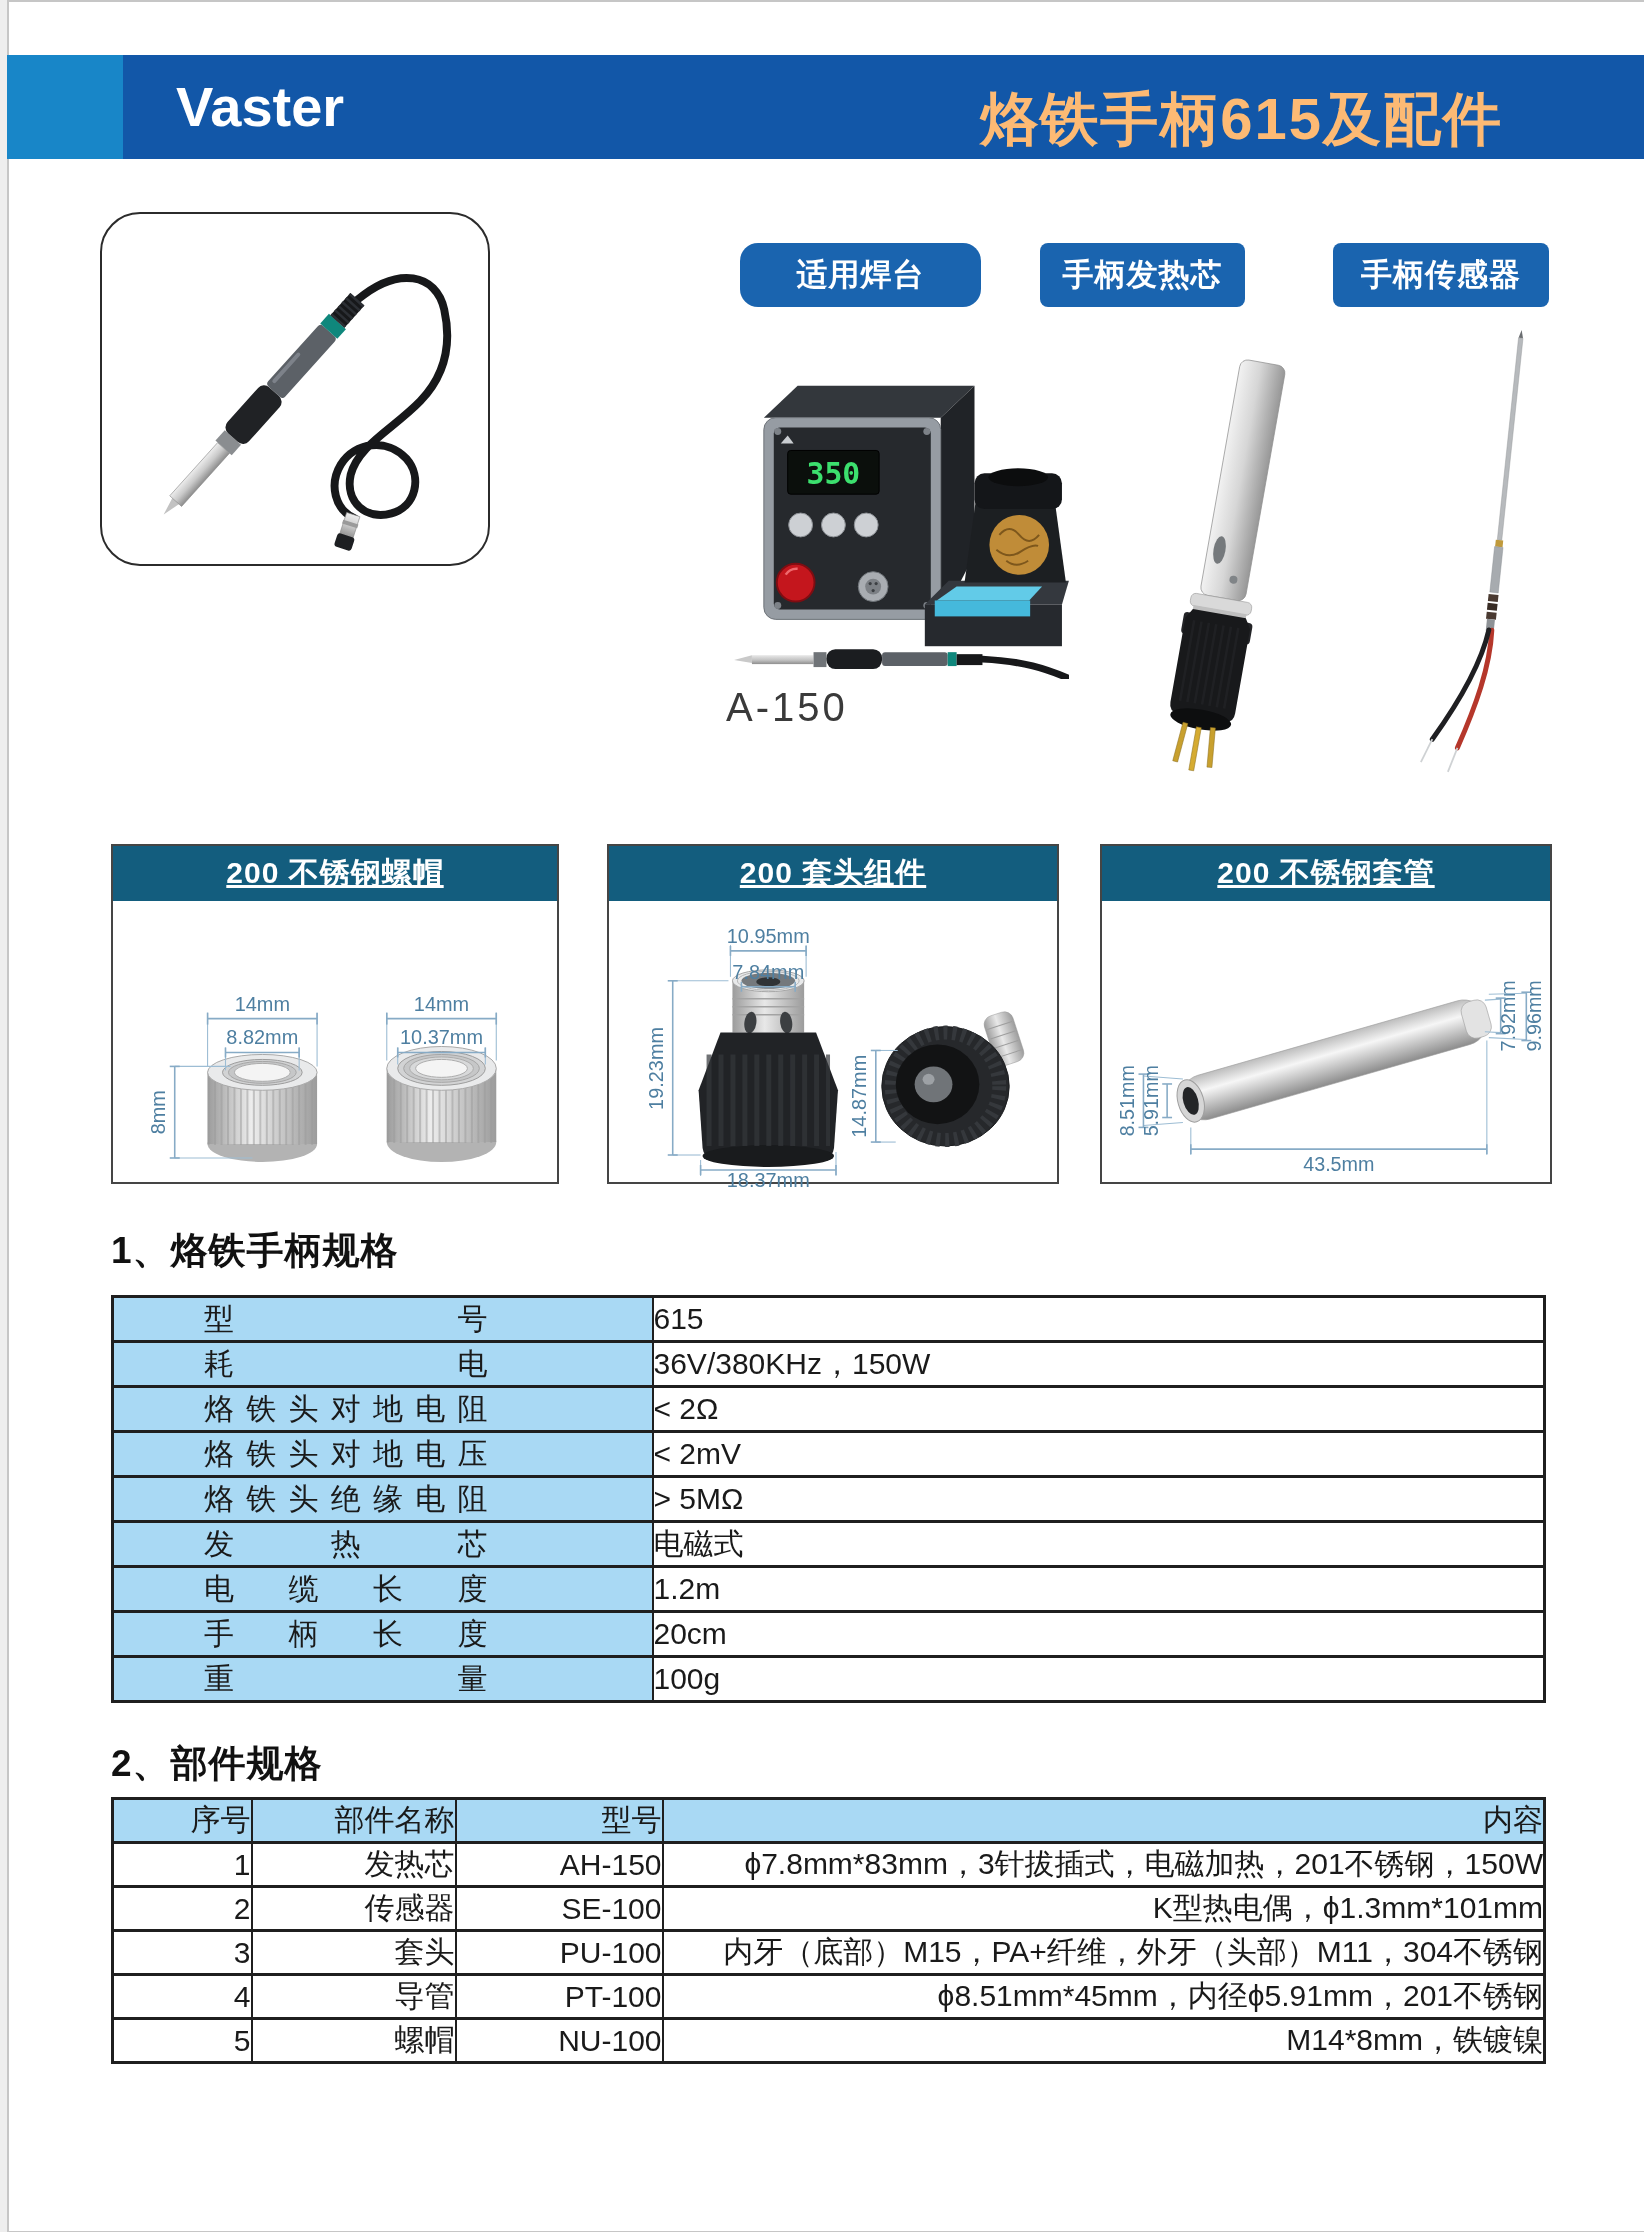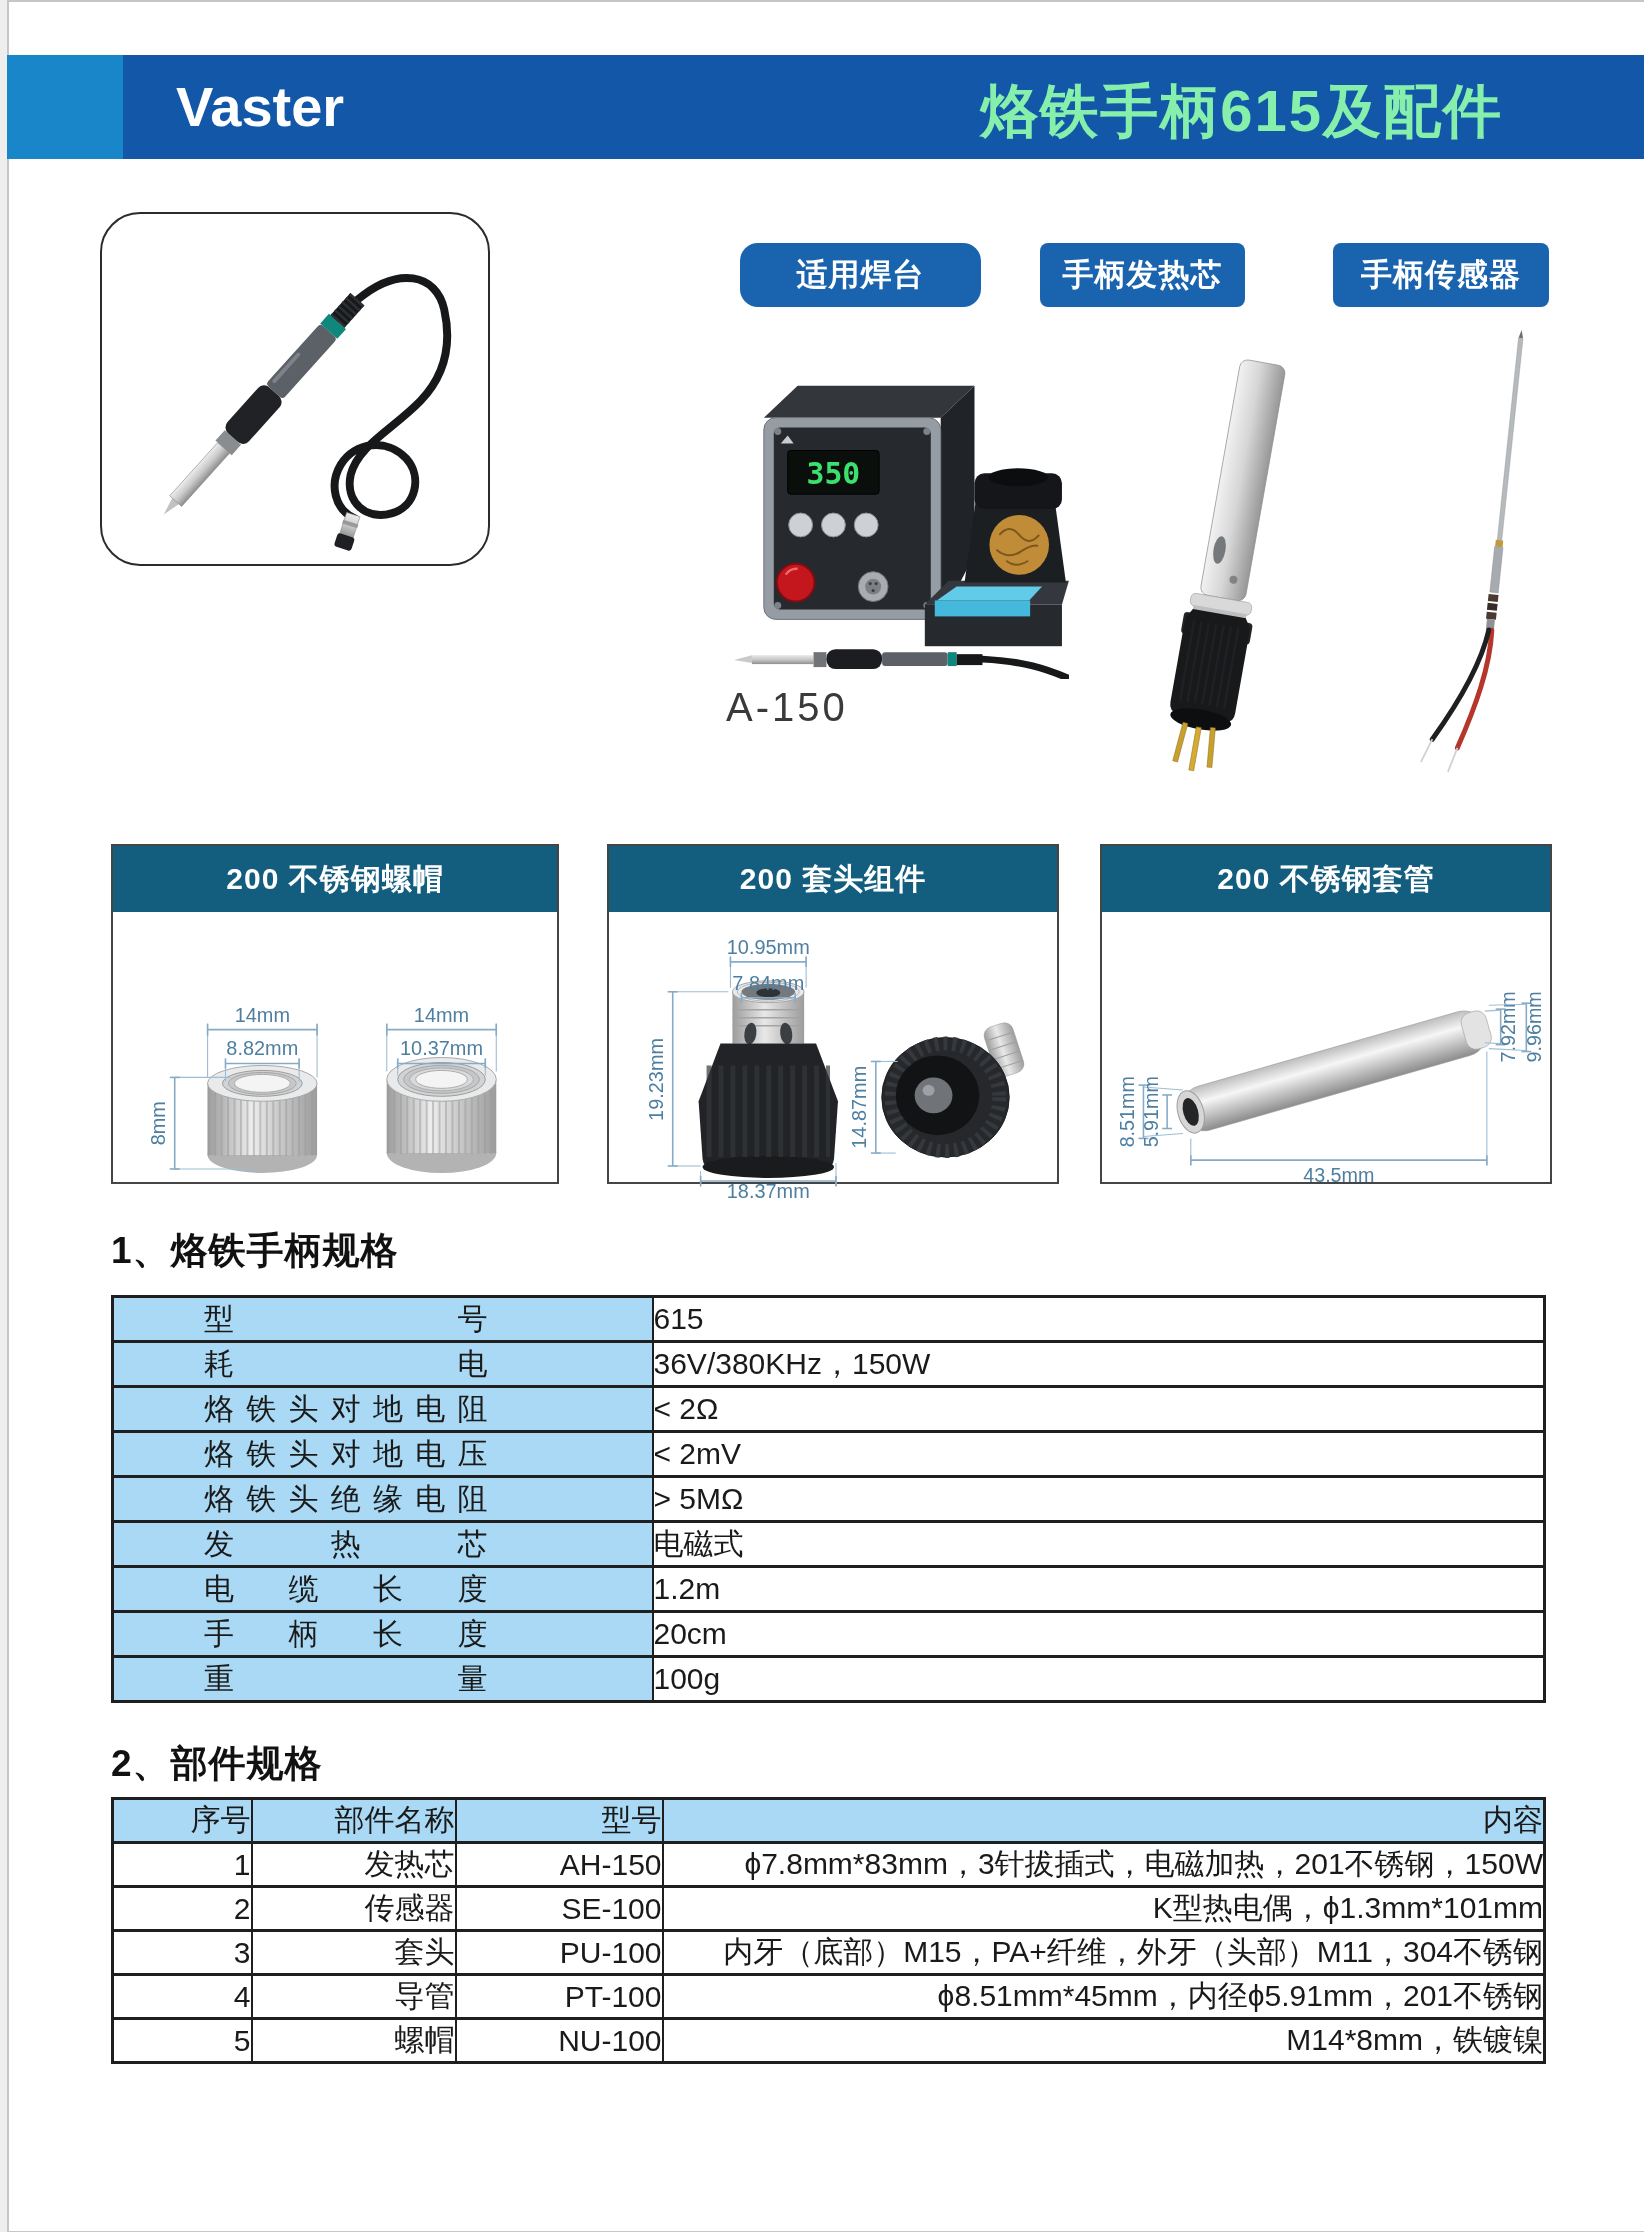--- a/index.html
+++ b/index.html
@@ -2,32 +2,32 @@
 <html><head>
 <meta charset="utf-8">
 <style>
   html,body{margin:0;padding:0;background:#eee;}
   .page{position:relative;width:1645px;height:2233px;background:#fff;outline:2px solid #c6c6c6;outline-offset:-2px;
         font-family:"Liberation Sans","DejaVu Sans",sans-serif;color:#1a1a1a;overflow:hidden;margin-left:7px;}
   
   .hdr{position:absolute;left:0;top:55px;width:1645px;height:104px;background:#1257a8;}
   .hdr-accent{position:absolute;left:0;top:0;width:116px;height:104px;background:#1886c8;}
   .brand{position:absolute;left:169px;top:0;height:104px;line-height:104px;color:#fff;font-size:56px;font-weight:700;}
-  .title{position:absolute;right:149px;top:4px;height:104px;line-height:104px;color:#86efac;font-size:58px;font-weight:700;letter-spacing:2px;}
+  .title{position:absolute;right:149px;top:12px;height:104px;line-height:104px;color:#fdba74;font-size:58px;font-weight:700;letter-spacing:2px;}
   
   .iron-box{position:absolute;left:93px;top:212px;width:386px;height:350px;border:2px solid #2b2b2b;border-radius:40px;overflow:hidden;background:#fff;}
   .tagbtn{position:absolute;top:243px;height:64px;background:#1a64af;border-radius:8px;color:#fff;font-size:31px;font-weight:700;
           display:flex;align-items:center;justify-content:center;letter-spacing:1px;cursor:pointer;}
   .b1{left:733px;width:241px;border-radius:18px;} .b2{left:1033px;width:205px;} .b3{left:1326px;width:216px;}
   .photo{position:absolute;}
   .caption{position:absolute;left:719px;top:685px;width:343px;text-align:left;font-size:40px;color:#3a3a3a;letter-spacing:3px;}
   
   .panel{position:absolute;top:844px;height:340px;border:2px solid #454545;background:#fff;box-sizing:border-box;}
   .p1{left:104px;width:448px;} .p2{left:600px;width:452px;} .p3{left:1093px;width:452px;}
-  .panel-h{height:66px;background:#135d7e;color:#fff;font-size:30px;font-weight:700;display:flex;align-items:center;justify-content:center;letter-spacing:1px;}
+  .panel-h{height:55px;background:#135d7e;color:#fff;font-size:30px;font-weight:700;display:flex;align-items:center;justify-content:center;letter-spacing:1px;text-decoration:underline;}
   .panel-b{height:287px;}
   .panel-b svg{display:block;width:100%;height:100%;}
   
   .sec-title{position:absolute;left:104px;font-size:37px;font-weight:700;color:#111;letter-spacing:1px;}
   .st1{top:1226px;} .st2{top:1739px;}
   table{border-collapse:collapse;table-layout:fixed;background:#fff;}
   .spec{position:absolute;left:104px;top:1295px;width:1435px;border:3px solid #1f1f1f;}
   .parts{position:absolute;left:104px;top:1797px;width:1435px;border:3px solid #1f1f1f;}
   td,th{border:solid #1f1f1f;border-width:3px 2px;font-size:30px;font-weight:400;height:42px;padding:0;vertical-align:middle;}
   .lblcell{background:#a9d9f4;}

